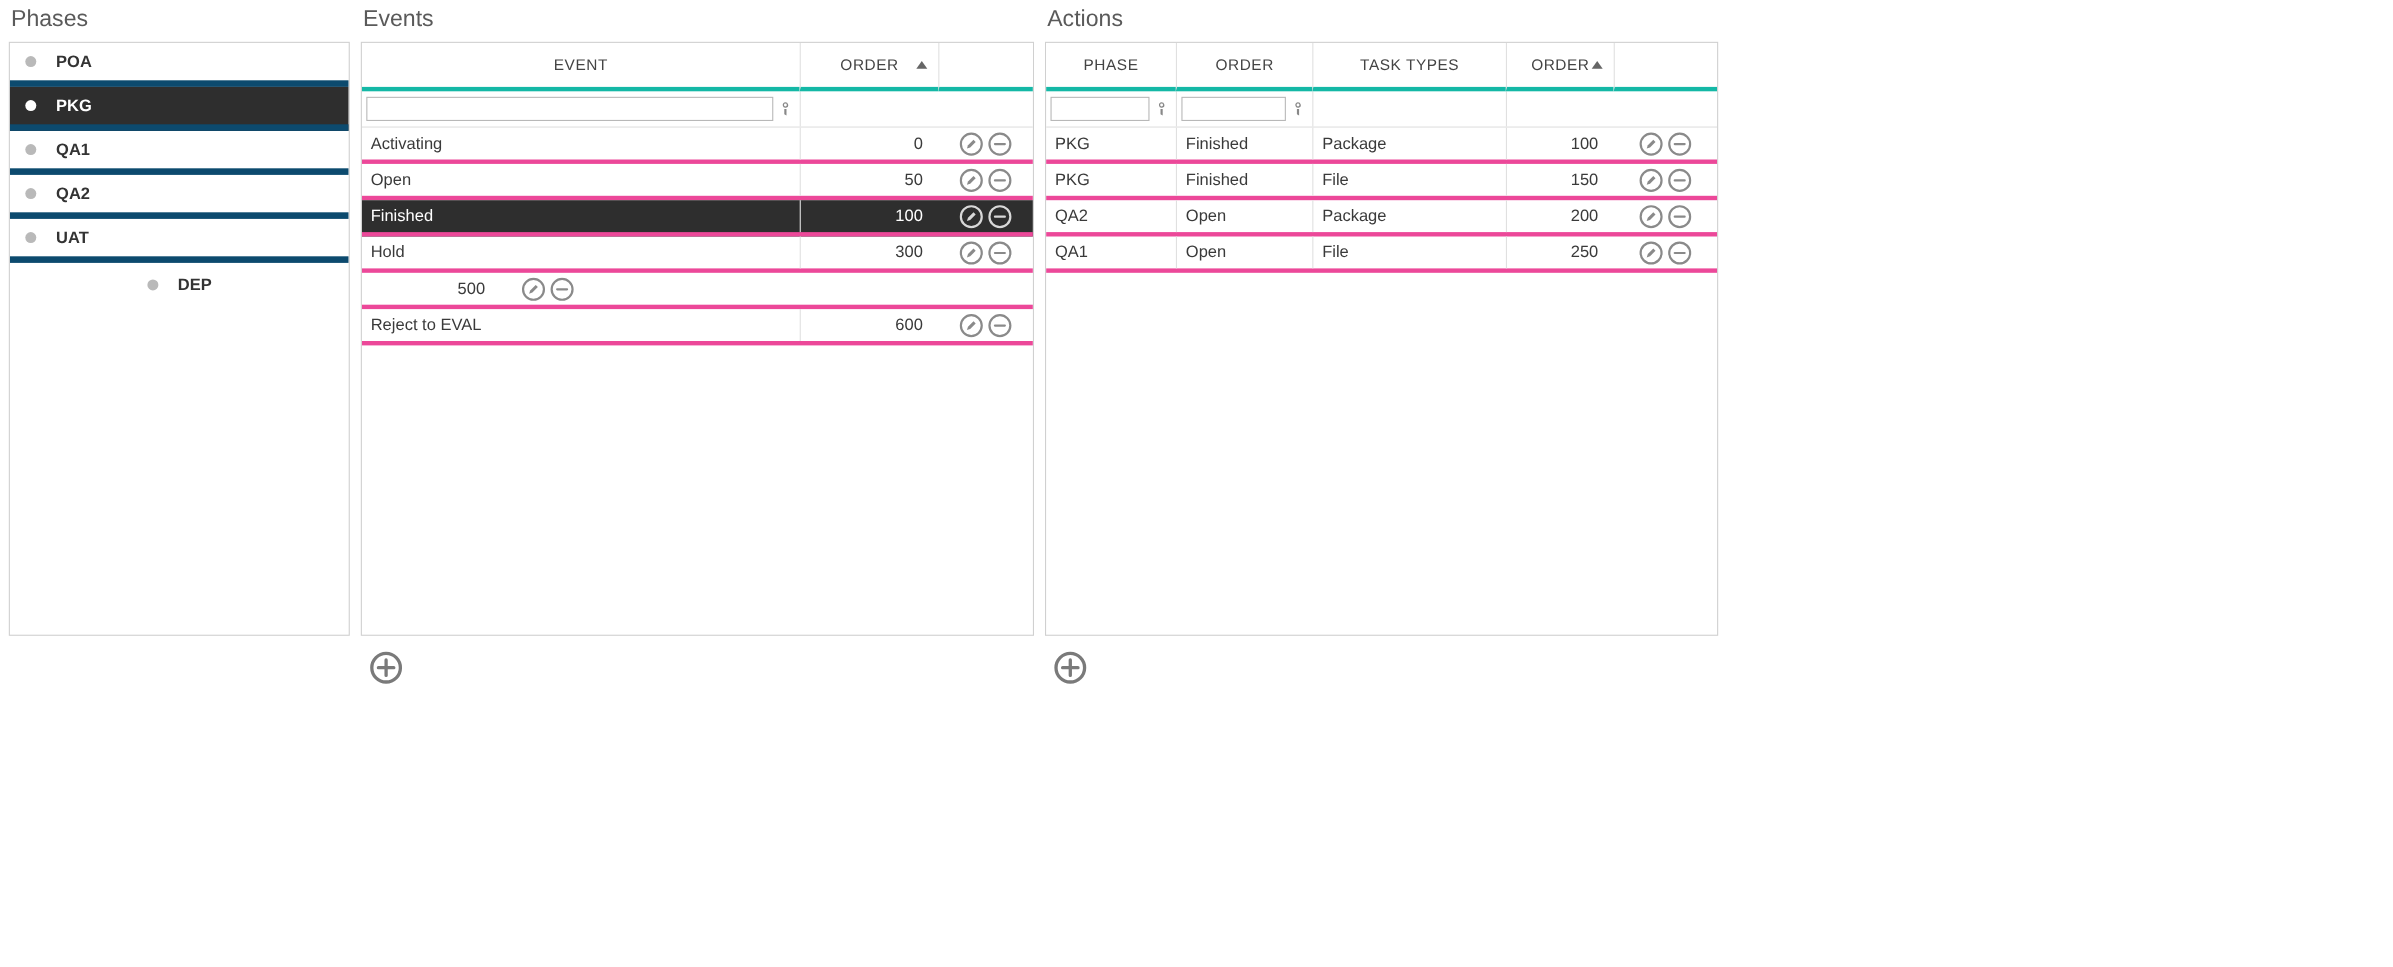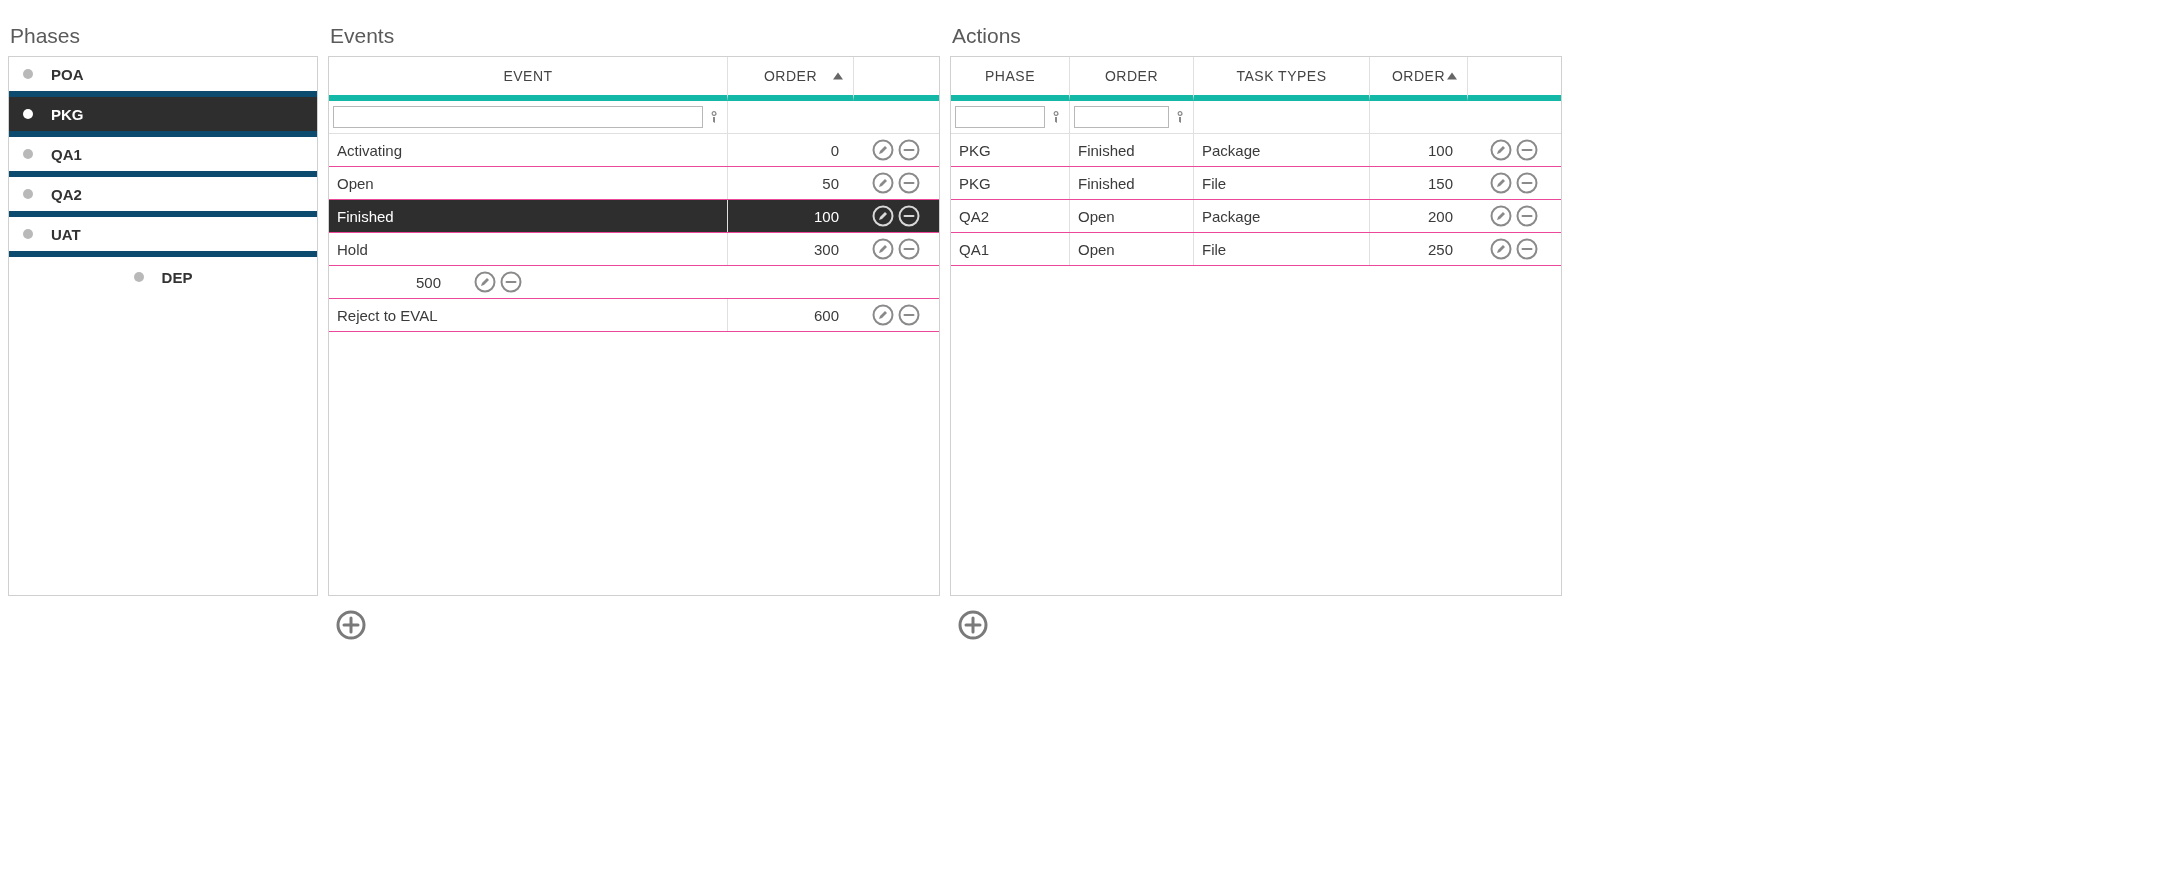--- a/index.html
+++ b/index.html
@@ -7,21 +7,21 @@
     margin: 0;
     padding: 0;
     font-family: "Segoe UI", Arial, sans-serif;
     font-size: 14px;
     color: #333;
     background: #fff;
   }
   .wrap {
     display: flex;
     gap: 10px;
-    padding: 24px 8px;
+    padding: 6px 8px;
     width: 2175px;
   }
   .col {
     display: flex;
     flex-direction: column;
   }
   .col-phases { width: 310px; }
   .col-events { width: 612px; }
   .col-actions { width: 612px; }
 
@@ -74,21 +74,21 @@
   .grid {
     width: 100%;
     display: flex;
     flex-direction: column;
   }
   .grid-row {
     display: flex;
     align-items: stretch;
   }
   .grid-header .cell {
-    border-bottom: 6px solid #14b8a6;
+    border-bottom: 4px solid #14b8a6;
     background: #fff;
     font-weight: 400;
     color: #444;
     font-size: 14px;
     letter-spacing: 0.5px;
     height: 44px;
     display: flex;
     align-items: center;
     justify-content: center;
     position: relative;
@@ -127,21 +127,21 @@
     height: 20px;
     display: flex;
     align-items: center;
     justify-content: center;
     color: #888;
     cursor: pointer;
     flex-shrink: 0;
   }
 
   .grid-body .grid-row {
-    border-bottom: 1px solid #ec4899;
+    border-bottom: 4px solid #ec4899;
     height: 33px;
   }
   .grid-body .cell {
     display: flex;
     align-items: center;
     padding: 0 8px;
     font-size: 15px;
     color: #3a3a3a;
   }
   .grid-body .grid-row.selected {

